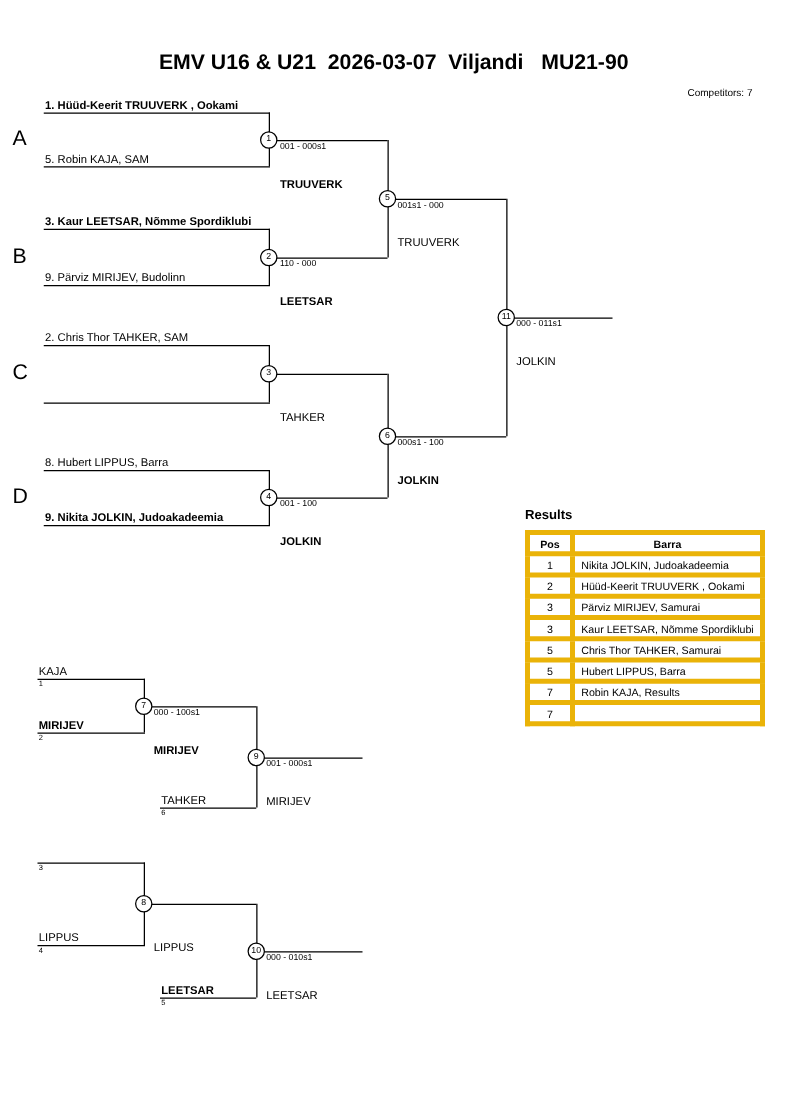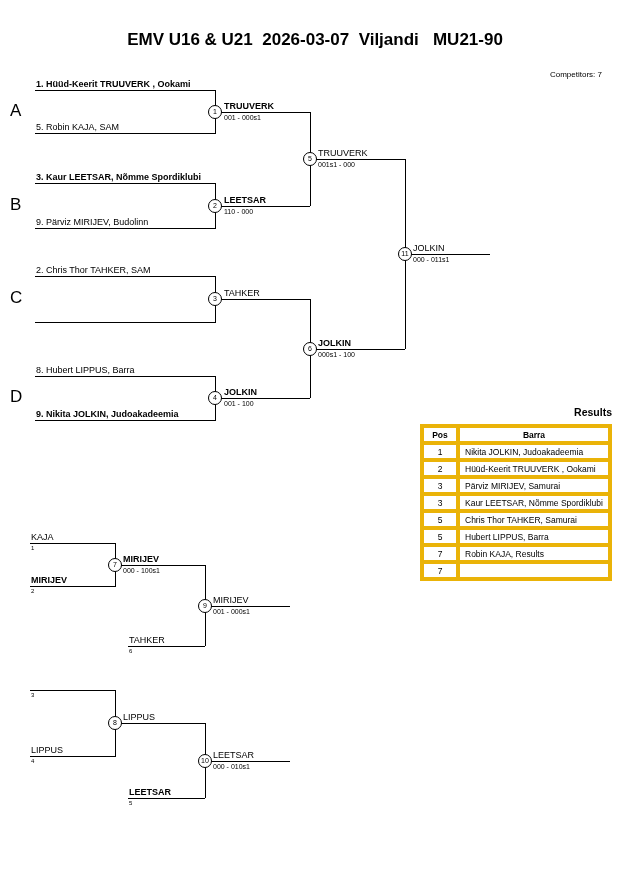--- a/index.html
+++ b/index.html
@@ -1,32 +1,32 @@
 <!DOCTYPE html>
 <html><head>
 <meta charset="utf-8">
 <style>
   * { margin:0; padding:0; box-sizing:border-box; }
   html,body { background:#fff; }
   body { font-family:"Liberation Sans", sans-serif; color:#000; }
   .page { position:relative; width:630px; height:891px; background:#fff; overflow:hidden; }
-  .title { position:absolute; left:0; top:30px; width:100%; text-align:center;
+  .title { position:absolute; left:0; top:40px; width:100%; text-align:center;
            font-size:17px; font-weight:bold; white-space:pre; }
   .competitors { position:absolute; right:28px; top:70px; font-size:8px;margin-left:12px; }
   .hline { position:absolute; height:0; border-top:1px solid #000; }
   .vline { position:absolute; width:0; border-left:1px solid #000; }
   .entrant { position:absolute; font-size:9px; white-space:nowrap; }
-  .winner { position:absolute; font-size:9px; white-space:nowrap; }
+  .winner { position:absolute; font-size:9px; white-space:nowrap;margin-top:41px; }
   .score { position:absolute; font-size:7px; white-space:nowrap; }
   .seed { position:absolute; font-size:6px; }
   .bold { font-weight:bold; }
   .pool-letter { position:absolute; font-size:17px; }
   .mcircle { position:absolute; width:14px; height:14px; border:1px solid #000; border-radius:50%;
              background:#fff; font-size:7px; line-height:12px; text-align:center; z-index:2; }
-  .results-title { position:absolute; left:420px; top:406px; width:192px; text-align:right;
+  .results-title { position:absolute; left:420px; top:406px; width:192px; text-align:left;
                    font-size:10.5px; font-weight:bold; }
   table.results { position:absolute; left:420px; top:424px; width:192px;
                   border-collapse:collapse; font-size:8.5px; border:2px solid #000; background:#fff; }
   table.results th, table.results td { border:4px solid #eab308; height:17px; }
   table.results th { font-weight:bold; text-align:center; }
   td.pos, th.pos { width:36px; text-align:center; }
   td.name { text-align:left; padding-left:5px; }
 </style>
 </head>
 <body>

